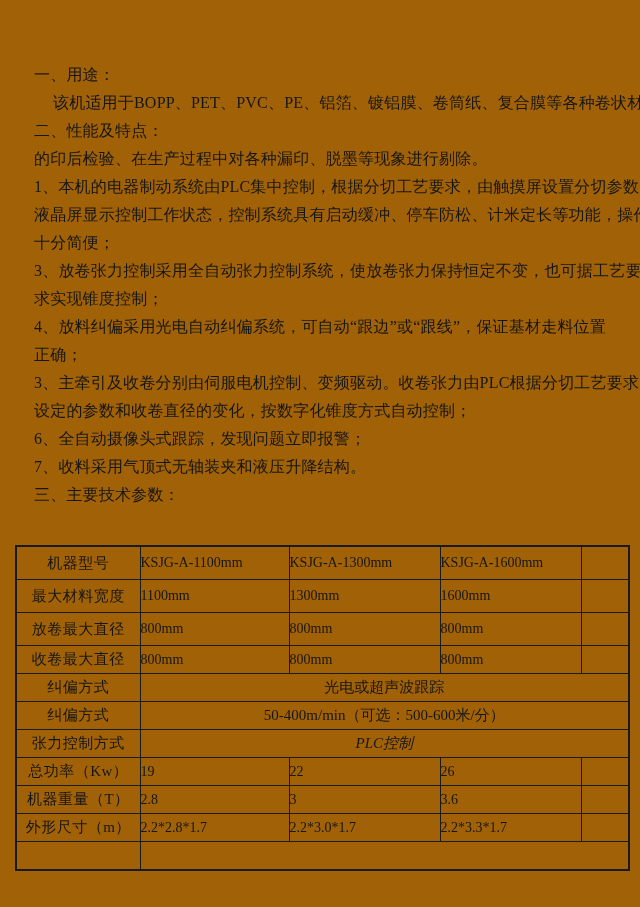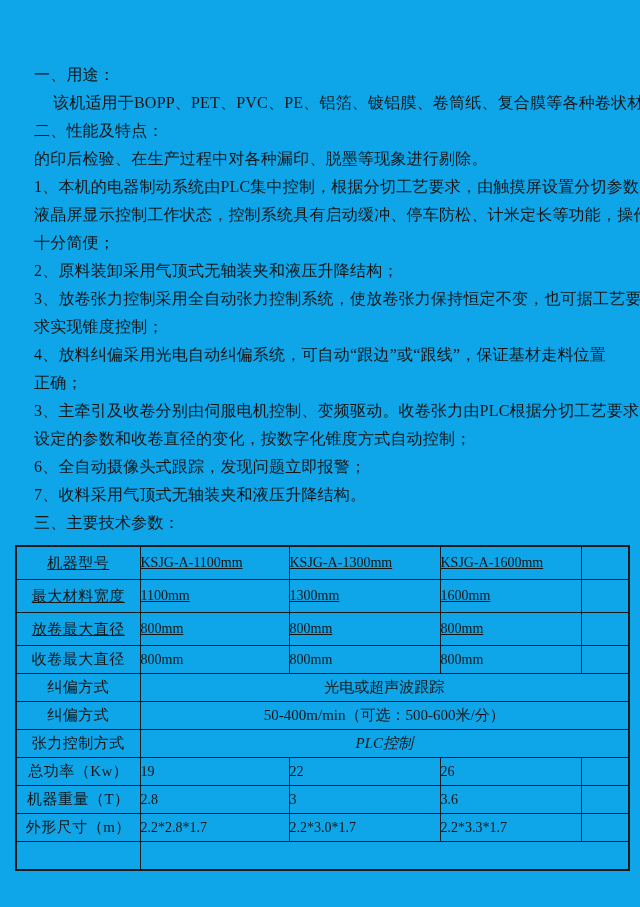--- a/index.html
+++ b/index.html
@@ -1,54 +1,53 @@
 <!DOCTYPE html>
 <html><head>
 <meta charset="utf-8">
 <style>
   html,body{margin:0;padding:0;}
   body{width:640px;height:907px;background:#fdfdfd;overflow:hidden;}
   .page{
-    position:relative;width:640px;height:907px;background:#0ea5e9;
+    position:relative;width:640px;height:907px;background:#a16207;
     font-family:"Liberation Serif","DejaVu Serif",serif;color:#161616;
   }
   .doc-lines{position:absolute;left:34px;top:61px;width:578px;}
   .line{font-size:16px;line-height:28px;height:28px;white-space:nowrap;letter-spacing:0.2px;}
   .indent{padding-left:19px;}
   table.params{
     position:absolute;left:15px;top:545px;width:611px;
     border-collapse:collapse;table-layout:fixed;
     border:2px solid #1a1a1a;
   }
   table.params td{
     border:1px solid #1a1a1a;vertical-align:middle;
     overflow:hidden;white-space:nowrap;padding:0;
   }
-  tr.tall td{height:32px;text-decoration:underline;}
+  tr.tall td{height:32px;}
   tr.norm td{height:27px;}
   td.lbl{text-align:center;font-size:15px;letter-spacing:0.5px;}
   td.val{text-align:left;padding-left:12px;font-size:14px;}
   td.mrg-a{text-align:center;padding-right:139px;font-size:15px;}
   td.mrg-b{text-align:center;padding-right:272px;font-size:15px;}
   td.mrg-c{text-align:center;padding-right:280px;font-size:15px;font-style:italic;}
 </style>
 </head>
 <body>
 
 <div class="page">
 
   <div class="doc-lines">
     <div class="line">一、用途：</div>
     <div class="line indent">该机适用于BOPP、PET、PVC、PE、铝箔、镀铝膜、卷筒纸、复合膜等各种卷状材料</div>
     <div class="line">二、性能及特点：</div>
     <div class="line">的印后检验、在生产过程中对各种漏印、脱墨等现象进行剔除。</div>
     <div class="line">1、本机的电器制动系统由PLC集中控制，根据分切工艺要求，由触摸屏设置分切参数，</div>
     <div class="line">液晶屏显示控制工作状态，控制系统具有启动缓冲、停车防松、计米定长等功能，操作</div>
     <div class="line">十分简便；</div>
-    <div class="line">2、原料装卸采用气顶式无轴装夹和液压升降结构；</div>
     <div class="line">3、放卷张力控制采用全自动张力控制系统，使放卷张力保持恒定不变，也可据工艺要</div>
     <div class="line">求实现锥度控制；</div>
     <div class="line">4、放料纠偏采用光电自动纠偏系统，可自动“跟边”或“跟线”，保证基材走料位置</div>
     <div class="line">正确；</div>
     <div class="line">3、主牵引及收卷分别由伺服电机控制、变频驱动。收卷张力由PLC根据分切工艺要求</div>
     <div class="line">设定的参数和收卷直径的变化，按数字化锥度方式自动控制；</div>
     <div class="line">6、全自动摄像头式跟踪，发现问题立即报警；</div>
     <div class="line">7、收料采用气顶式无轴装夹和液压升降结构。</div>
     <div class="line">三、主要技术参数：</div>
   </div>

